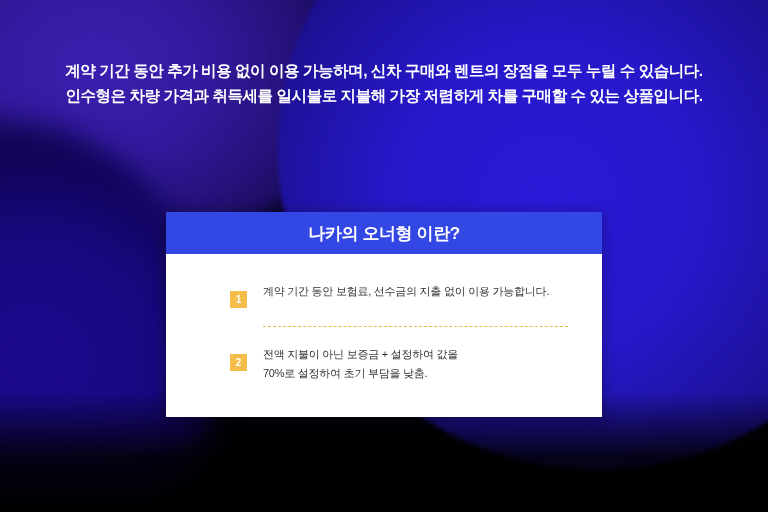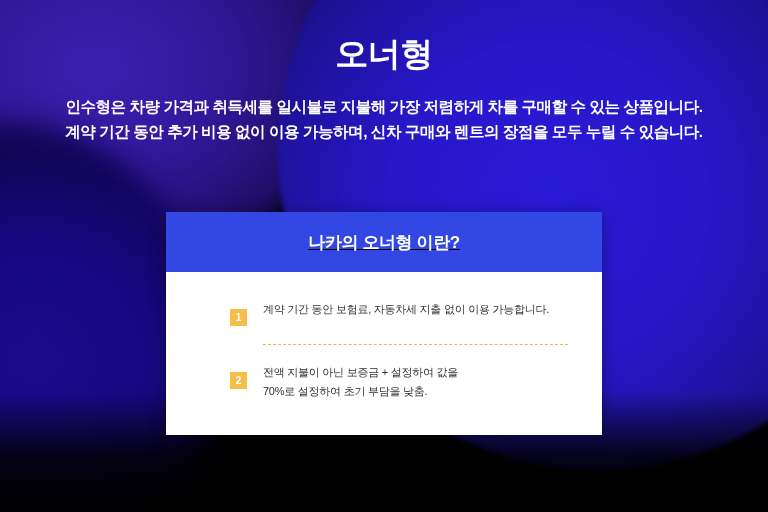--- a/index.html
+++ b/index.html
@@ -116,25 +116,24 @@
     position: absolute;
     left: 166px;
     top: 212px;
     width: 436px;
     z-index: 6;
     background: #ffffff;
     box-shadow: 0 2px 14px rgba(0,0,0,0.35);
   }
   #card-header {
     background: #3347e4;
-    height: 60px;
+    height: 42px;
     display: flex;
     align-items: center;
     justify-content: center;
-    text-decoration: underline;
   }
   #card-header-title {
     color: #ffffff;
     font-size: 17px;
     font-weight: 700;
     letter-spacing: -0.4px;
   }
   #card-body {
     background: #ffffff;
     padding: 28px 34px 34px 64px;
@@ -180,37 +179,36 @@
 <body>
 
 <div id="stage">
 
   <div class="glow" id="glow-violet-left"></div>
   <div class="glow" id="glow-indigo-left"></div>
   <div class="glow" id="glow-blue-right"></div>
   <div class="glow" id="glow-bottom-fade"></div>
 
   <div id="hero">
-    <h1 id="hero-title">오너형</h1>
     <div id="hero-lines">
+      <div class="hero-line">계약 기간 동안 추가 비용 없이 이용 가능하며, 신차 구매와 렌트의 장점을 모두 누릴 수 있습니다.</div>
       <div class="hero-line">인수형은 차량 가격과 취득세를 일시불로 지불해 가장 저렴하게 차를 구매할 수 있는 상품입니다.</div>
-      <div class="hero-line">계약 기간 동안 추가 비용 없이 이용 가능하며, 신차 구매와 렌트의 장점을 모두 누릴 수 있습니다.</div>
     </div>
   </div>
 
   <div id="card">
     <div id="card-header">
       <span id="card-header-title">나카의 오너형 이란?</span>
     </div>
     <div id="card-body">
 
       <div class="item-row">
         <span class="item-badge">1</span>
         <span class="item-text">
-          <span class="item-line" style="display: block;">계약 기간 동안 보험료, 자동차세 지출 없이 이용 가능합니다.</span>
+          <span class="item-line" style="display: block;">계약 기간 동안 보험료, 선수금의 지출 없이 이용 가능합니다.</span>
         </span>
       </div>
 
       <hr id="item-divider">
 
       <div class="item-row">
         <span class="item-badge">2</span>
         <span class="item-text">
           <span class="item-line" style="display: block;">전액 지불이 아닌 보증금 + 설정하여 값을</span>
           <span class="item-line" style="display: block;">70%로 설정하여 초기 부담을 낮춤.</span>

